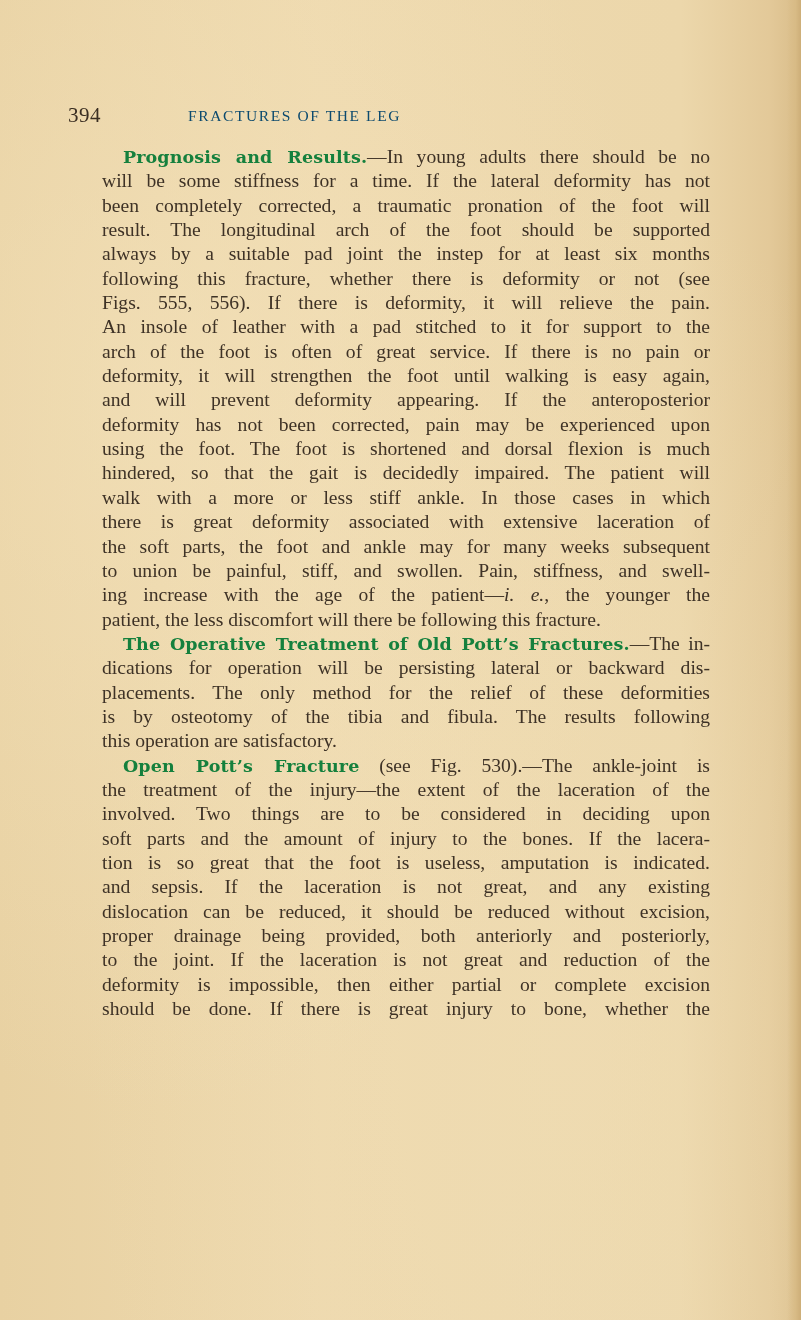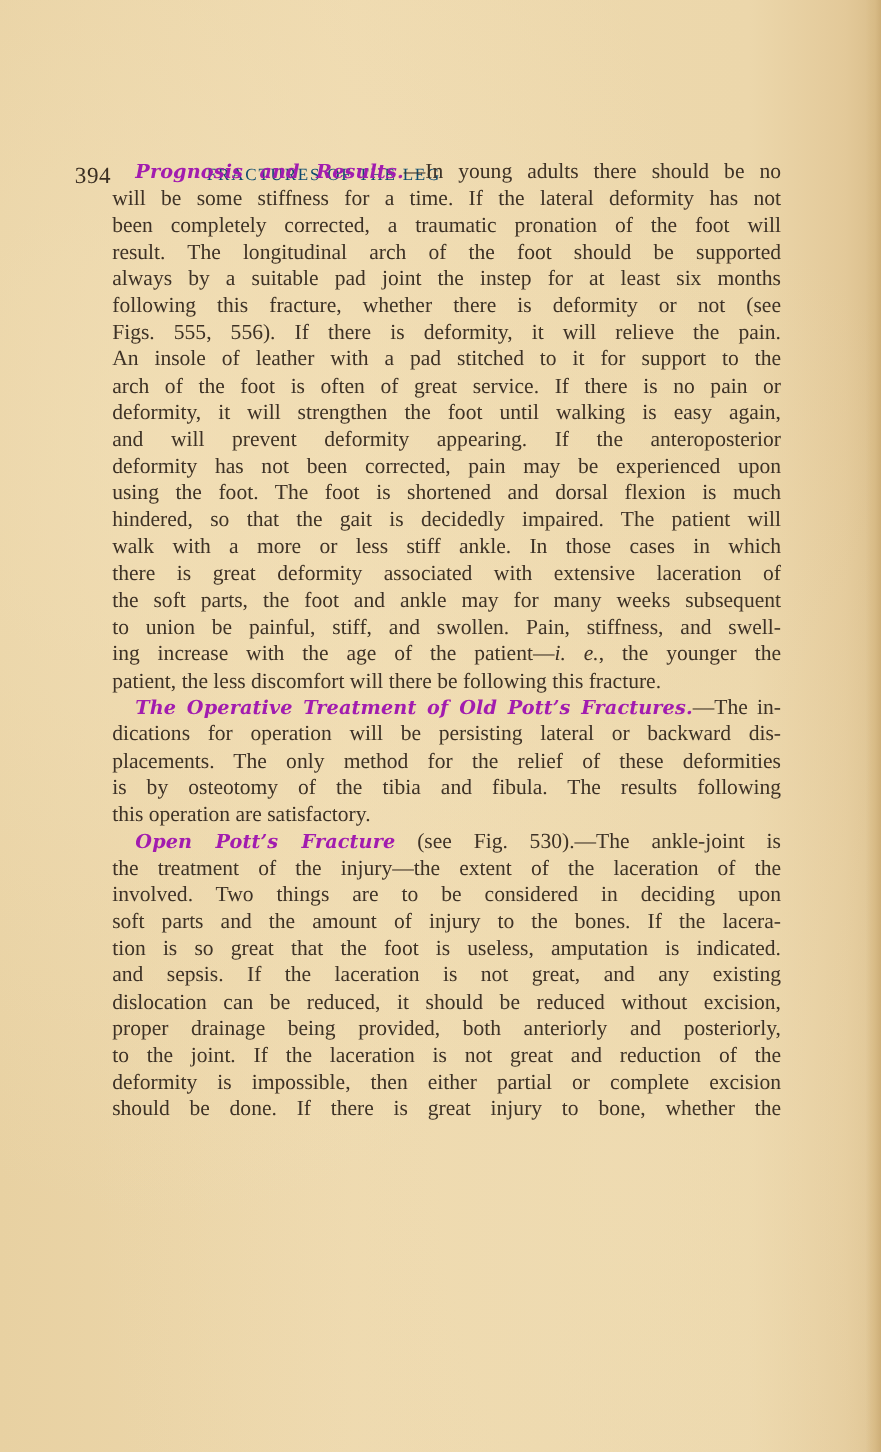--- a/index.html
+++ b/index.html
@@ -11,41 +11,41 @@
       radial-gradient(ellipse at 70% 80%, rgba(240,222,182,0.5) 0%, rgba(240,222,182,0) 60%),
       linear-gradient(90deg, #e8d1a2 0%, #eed9ae 40%, #ecd7ab 85%, #e3c999 96%, #d9bd8a 100%);
     font-family: "Liberation Serif", "DejaVu Serif", serif;
     color: #3b2f22;
   }
   .edge {
     position: absolute; right: 0; top: 0; width: 14px; height: 1320px;
     background: linear-gradient(90deg, rgba(220,195,150,0) 0%, #d8bb86 60%, #cdae78 100%);
   }
   .running-head {
-    position: absolute; top: 103px; left: 0; width: 787px; height: 24px; margin-top: 44px;
+    position: absolute; top: 103px; left: 0; width: 787px; height: 24px;
   }
   .page-number {
     position: absolute; left: 68px; top: 0; font-size: 21px; color: #3a2e22;
     letter-spacing: 0.5px;
   }
   .running-title {
     position: absolute; left: 188px; top: 4px; font-size: 15.5px; color: #0c4a6e;
     letter-spacing: 1.6px;
   }
   .text-block {
     position: absolute; left: 102px; top: 145px; width: 608px;
     font-size: 19.6px; line-height: 24.35px; text-align: justify;
     color: #3e3226;
   }
   .line { display: block; text-align: justify; text-align-last: justify; white-space: nowrap; height: 24.35px; }
   .line.last { text-align-last: left; }
   .line.indent { padding-left: 21px; }
   .head {
     font-family: "DejaVu Serif", "Liberation Serif", serif;
-    font-weight: bold; font-size: 17.5px; color: #a21caf; letter-spacing: 0.1px; font-style: italic;
+    font-weight: bold; font-size: 17.5px; color: #15803d; letter-spacing: 0.1px;
   }
   .it { font-style: italic; }
 </style>
 </head>
 <body>
 
 <div class="edge"></div>
 
 <div class="running-head">
   <span class="page-number">394</span>

